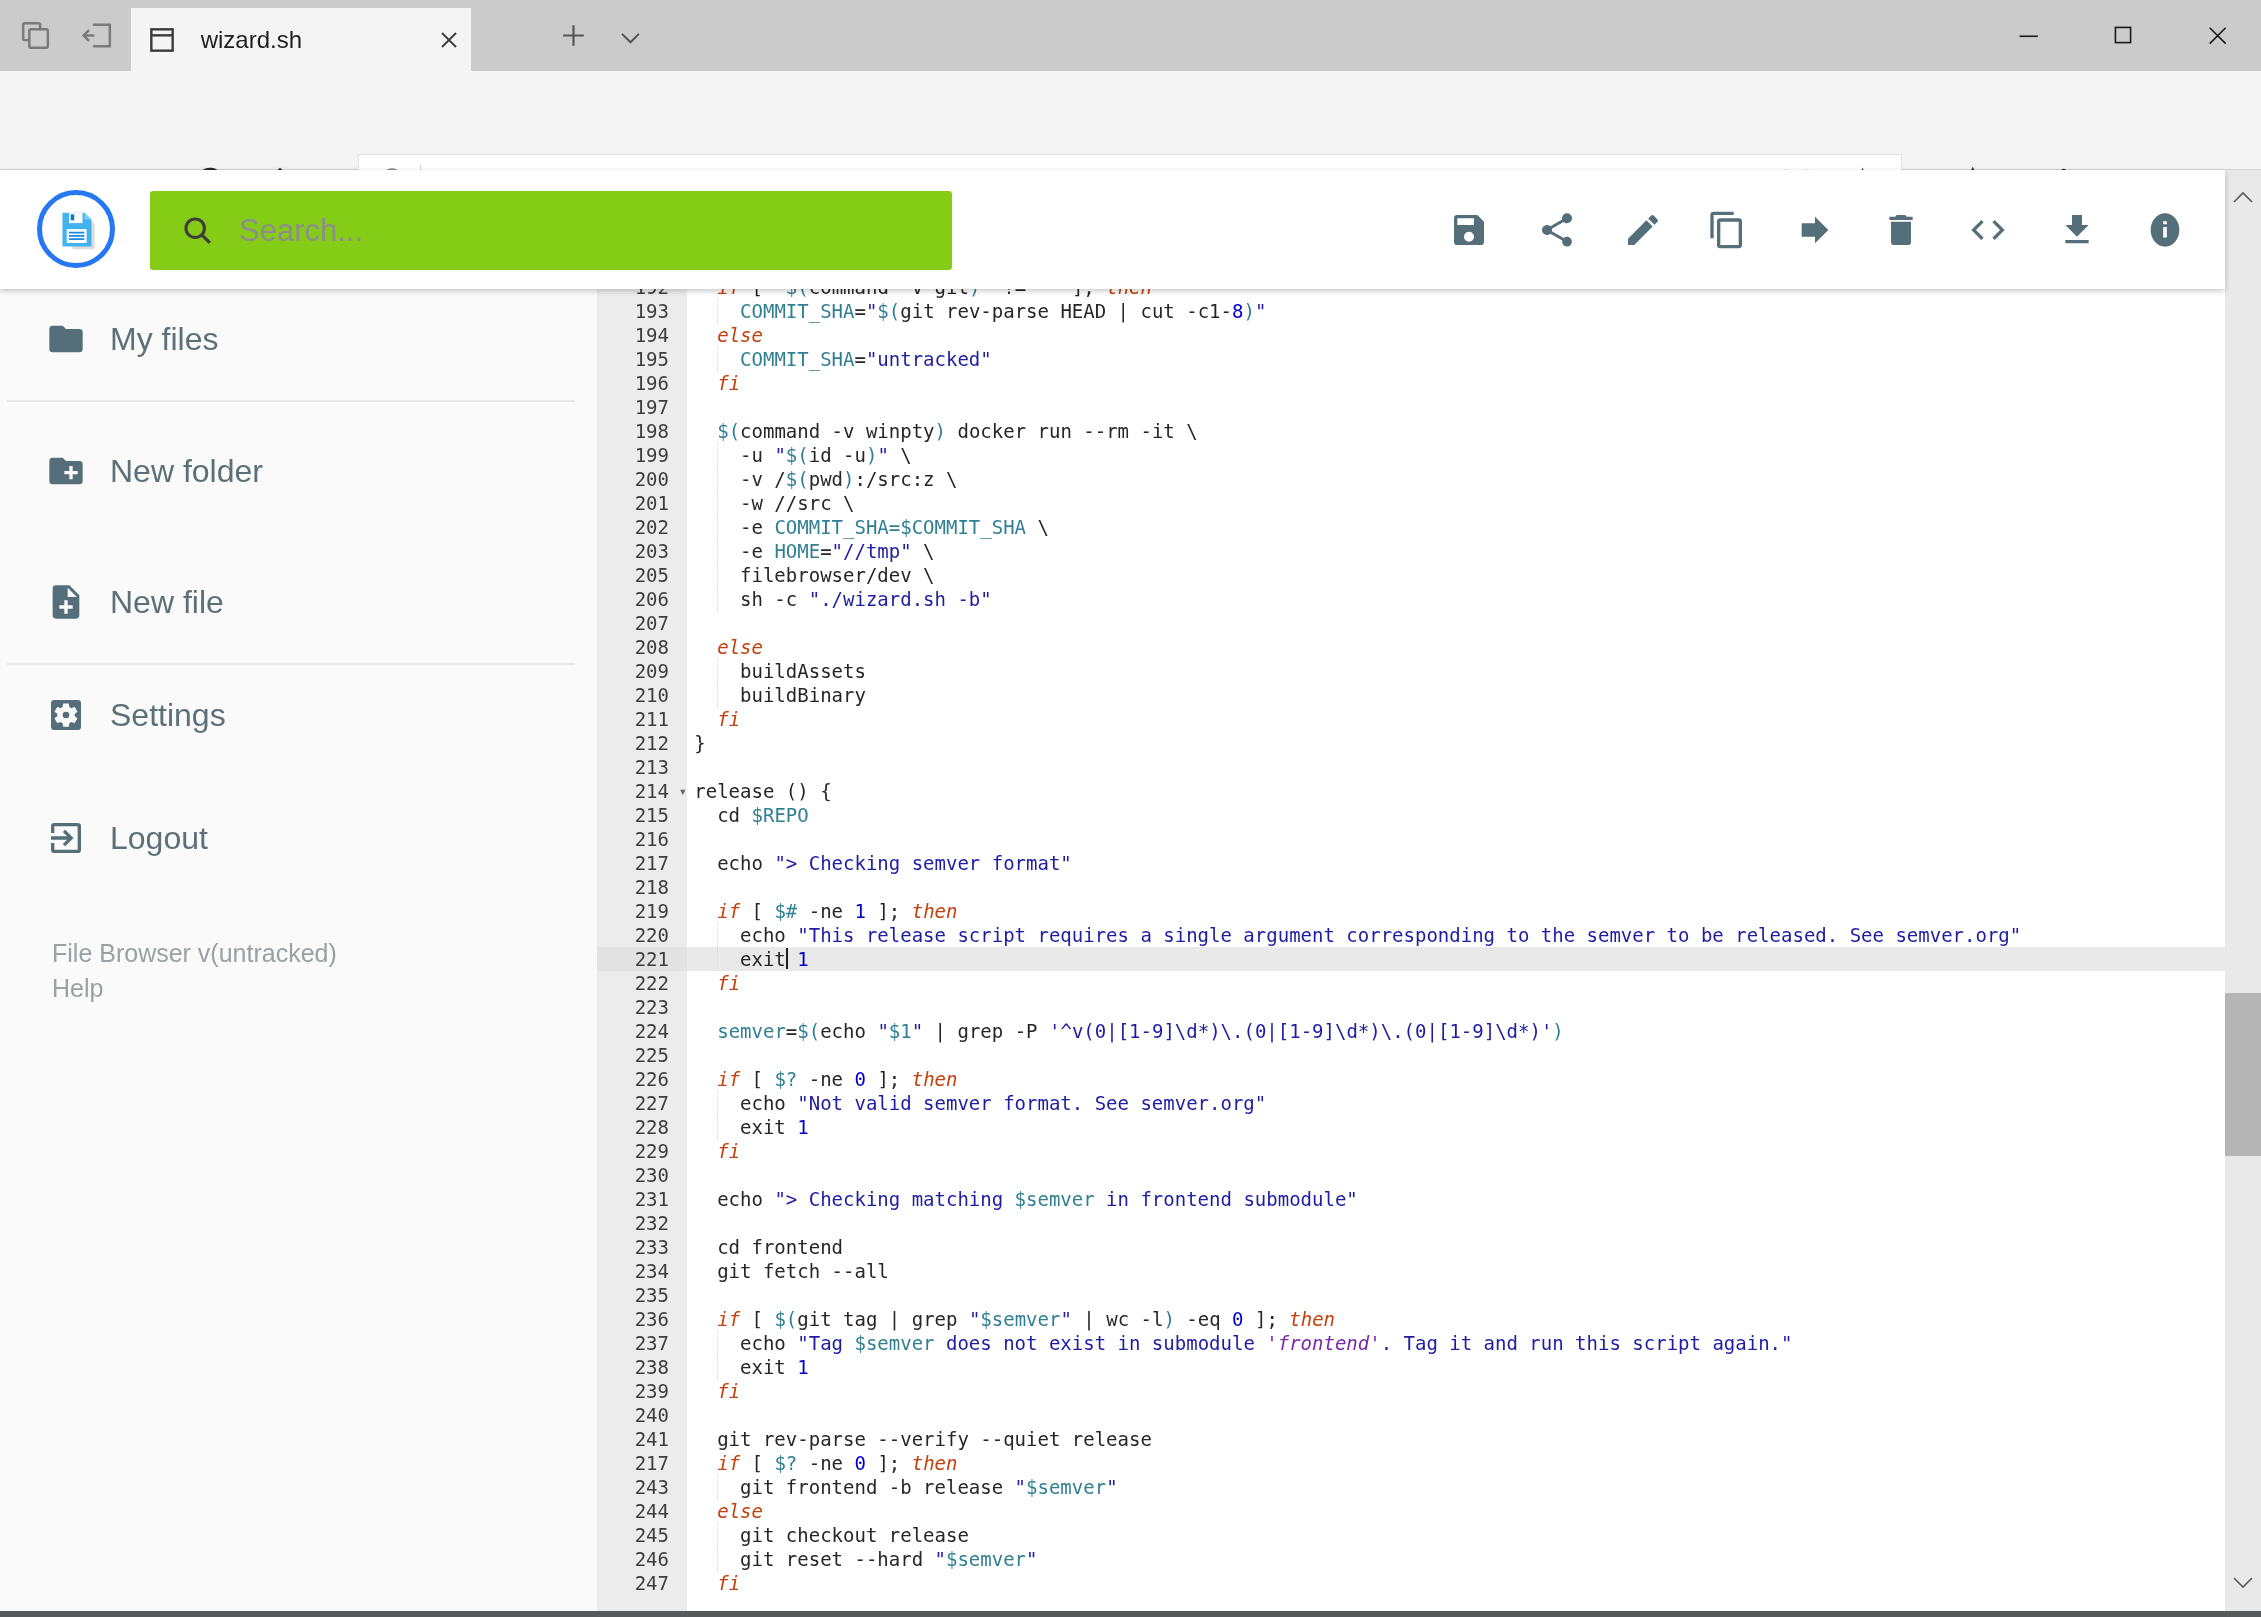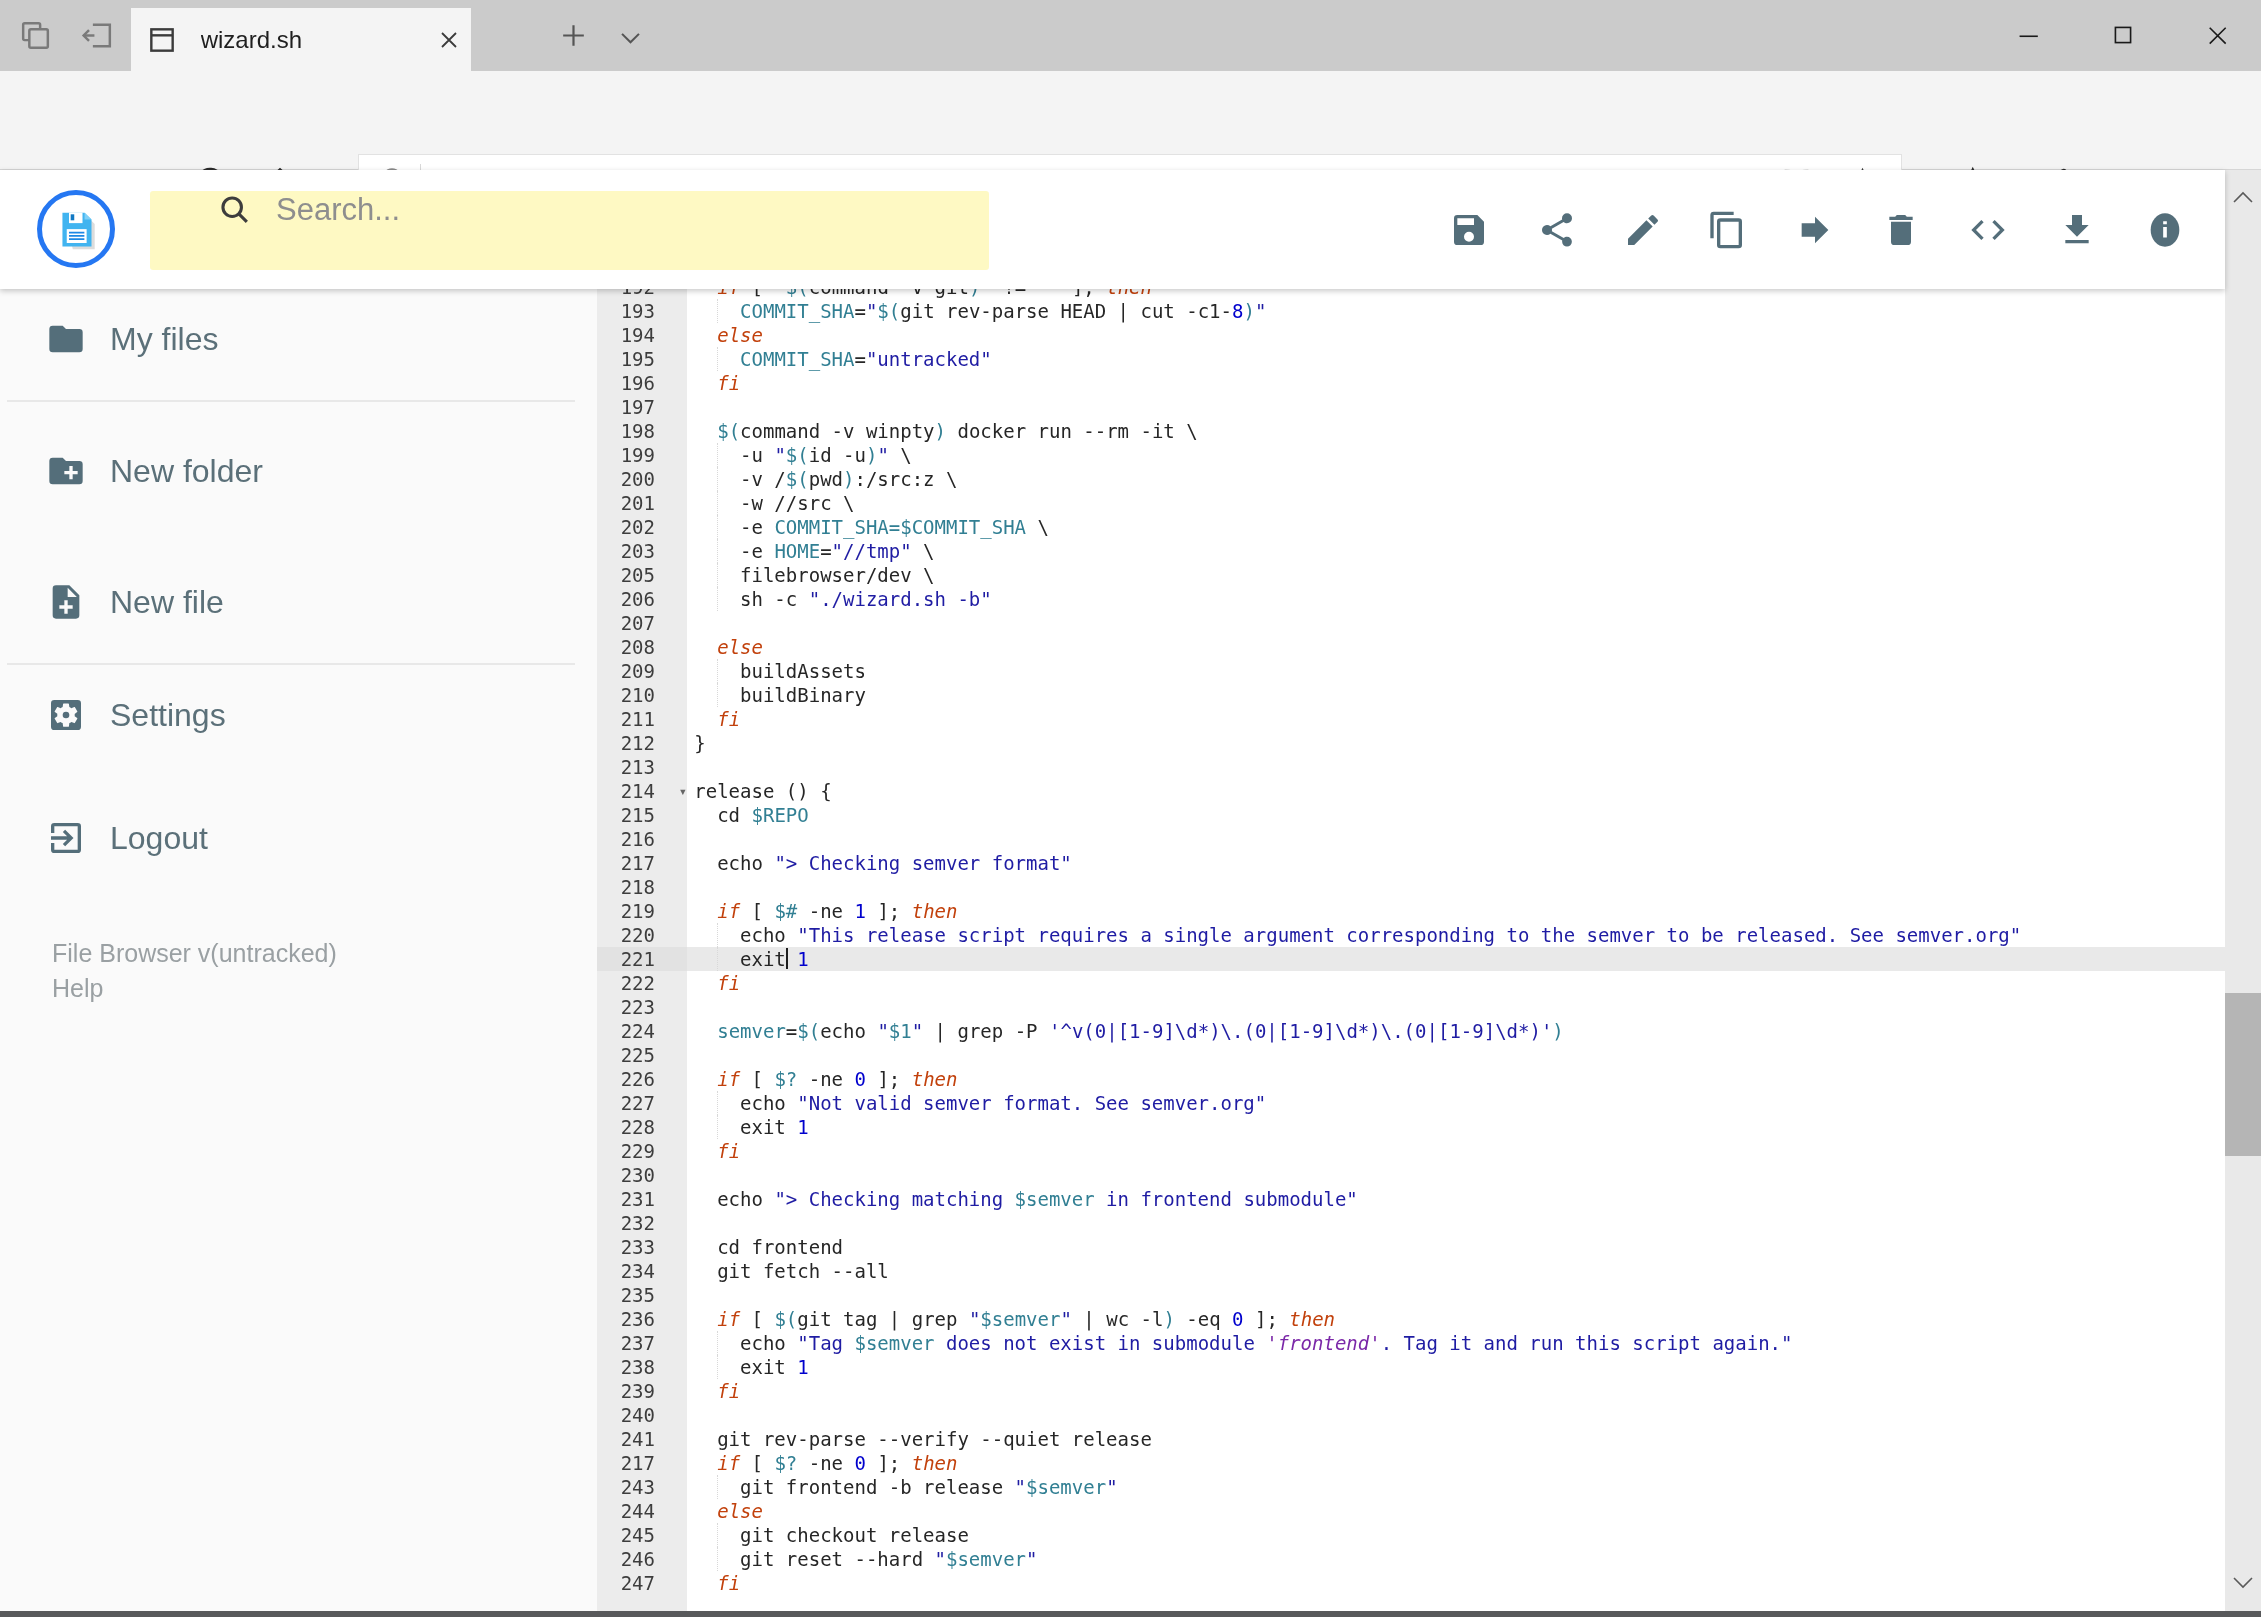--- a/index.html
+++ b/index.html
@@ -18,40 +18,40 @@
   #urlbox{left:358px;top:83px;width:1544px;height:56px;background:#fff;border:0.8px solid #e2e2e2;box-sizing:border-box;display:flex;align-items:center;}
   #url-sep{width:0.8px;height:36px;background:#d8d8d8;margin:0 14.5px 0 11.3px;}
   #url-text{font-size:27.4px;white-space:nowrap;}
   #url-host{color:#2b2b2b;} #url-path{color:#787878;}
   #urlbox .right-icons{margin-left:auto;display:flex;align-items:center;gap:27.4px;padding-right:19.4px;}
   .win-btn{position:absolute;top:11.3px;width:52px;height:48px;display:flex;align-items:center;justify-content:center;}
 
   
   #appheader{left:0;top:170px;width:2225px;height:119px;background:#fff;box-shadow:0 2.4px 5.7px rgba(0,0,0,.22);z-index:5;}
   #logo{left:37px;top:190px;width:78px;height:78px;border-radius:50%;border:5.7px solid #2577f2;background:#fff;box-sizing:border-box;display:flex;align-items:center;justify-content:center;z-index:6;}
-  #searchbox{left:150px;top:191px;width:802px;height:79px;background:#fef9c3;border-radius:3.2px;display:flex;align-items:flex-start;z-index:6;padding-left:37px;}
+  #searchbox{left:150px;top:191px;width:802px;height:79px;background:#84cc16;border-radius:3.2px;display:flex;align-items:center;z-index:6;}
   #searchbox input{border:none;outline:none;background:transparent;font-size:31px;color:#333;flex:1;font-family:"Liberation Sans",sans-serif;}
   #searchbox input::placeholder{color:#8e8e8e;}
   .hdr-act{position:absolute;top:206px;width:48px;height:48px;display:flex;align-items:center;justify-content:center;z-index:6;}
 
   
   #sidebar{left:0;top:289px;width:597px;height:1322px;background:#fafafa;}
   .side-item{position:absolute;left:0;width:597px;height:68px;display:flex;align-items:center;padding-left:46px;box-sizing:border-box;gap:24px;}
   .side-label{font-size:32px;color:#5b7079;}
   .side-div{position:absolute;left:6.5px;width:568px;height:1.6px;background:#e8e8e8;}
   .side-foot{position:absolute;left:52px;font-size:25px;color:#9aa0a3;}
 
   
   #editor{left:597px;top:289px;width:1628px;height:1322px;background:#fff;overflow:hidden;}
   #gutterbg{position:absolute;left:0;top:0;width:90px;height:1322px;background:#ececec;}
   #lines{position:relative;margin-top:-14.5px;font-family:"DejaVu Sans Mono",monospace;font-size:19px;}
   .row{height:24px;line-height:24px;display:flex;}
   .row.active{background:#e9e9e9;}
   .row.active .ln{background:#e2e2e2;}
-  .ln{position:relative;flex:0 0 90px;box-sizing:border-box;text-align:right;padding-right:32px;color:#3d3d3d;}
+  .ln{position:relative;flex:0 0 90px;box-sizing:border-box;text-align:right;padding-right:18px;color:#3d3d3d;}
   .fold{position:absolute;right:0px;top:0.8px;font-style:normal;font-size:13.7px;color:#666;}
   .code{position:relative;flex:1;padding-left:7.3px;white-space:pre;}
   .g .code::before{content:"";position:absolute;left:30px;top:0;bottom:0;border-left:1.6px dotted #d8d8d8;}
   .cursor{position:absolute;top:1.6px;bottom:1.6px;width:2px;background:#1d1d1d;}
   .tk-d{color:#262626;} .tk-k{color:#c2410c;font-style:italic;} .tk-v{color:#317f93;}
   .tk-s{color:#1f1ca3;} .tk-q{color:#7b28a8;font-style:italic;} .tk-n{color:#0000cd;}
 
   
   #scrolltrack{left:2225px;top:170px;width:36px;height:1442px;background:#e9e9e9;}
   #scrollthumb{position:absolute;left:0;top:823px;width:36px;height:163px;background:#b5b5b5;}

